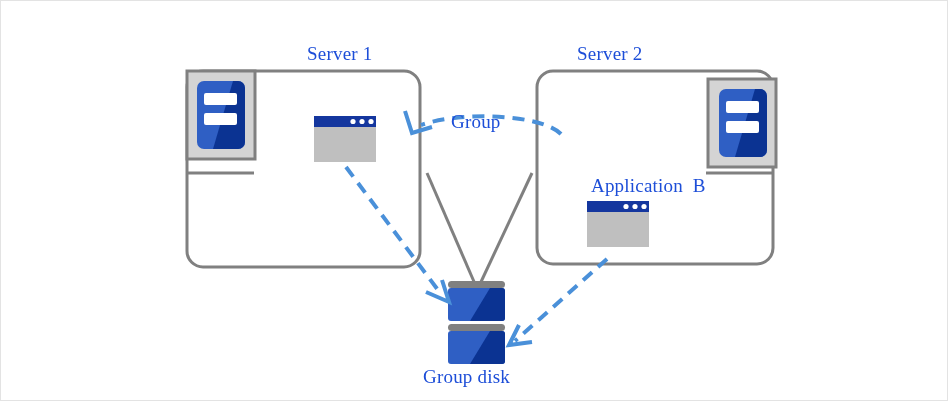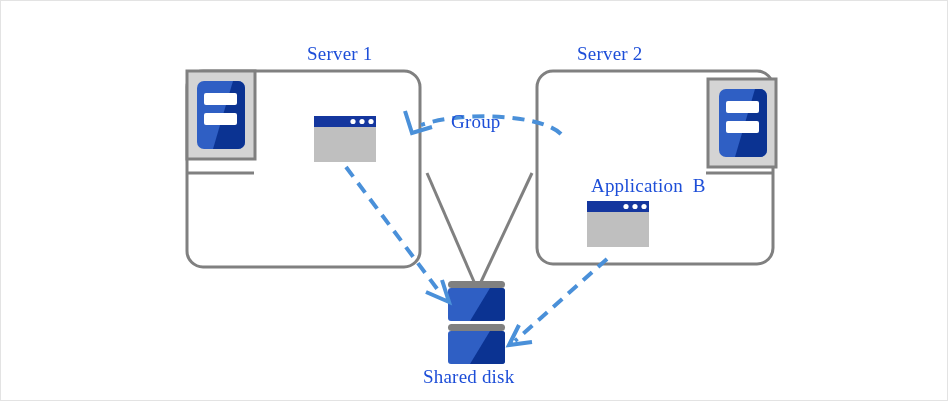--- a/index.html
+++ b/index.html
@@ -155,19 +155,19 @@
 
   </svg>
 
   <div class="dgm-label" id="label-server1">Server 1</div>
 
   <div class="dgm-label" id="label-server2">Server 2</div>
 
 
   <div class="dgm-label" id="label-app-b">Application  B</div>
 
-  <div class="dgm-label" id="label-shared-disk">Shared disk</div>
+  <div class="dgm-label" id="label-shared-disk">Group disk</div>
 
   <div class="dgm-label" id="label-group-transfer">
     <div>Group</div>
   </div>
 
 </div>
 
 </body></html>

